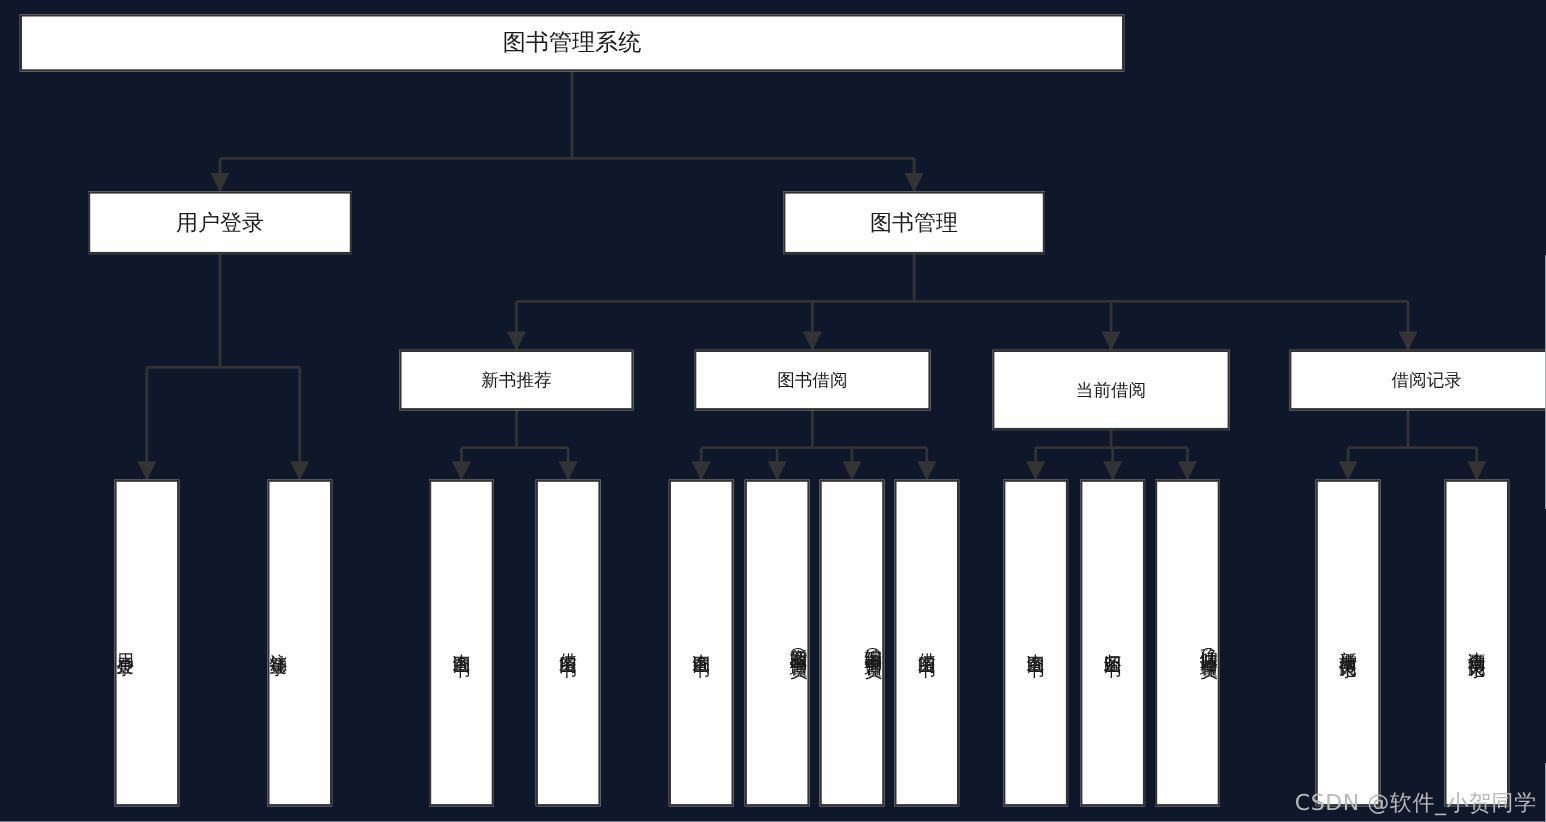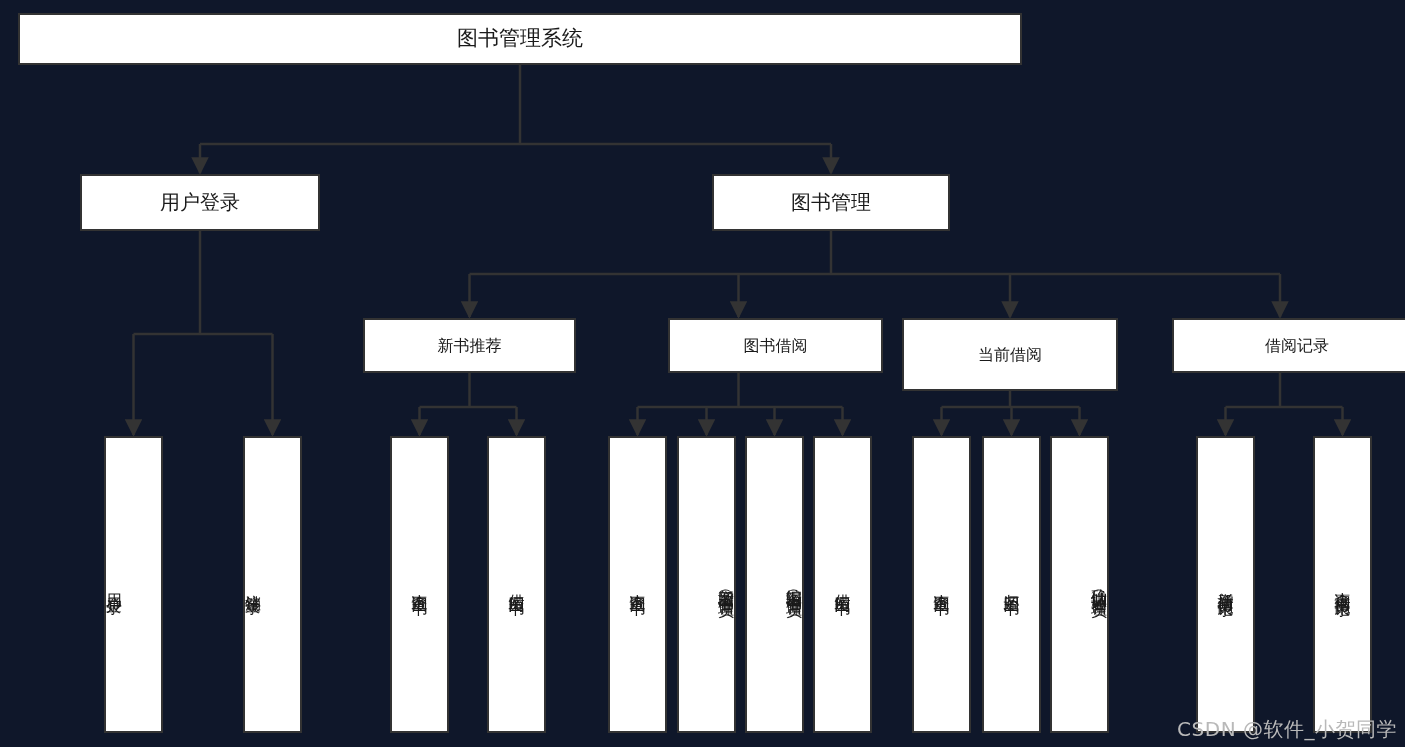--- a/index.html
+++ b/index.html
@@ -131,21 +131,21 @@
       </div>
       <div class="node level-1" style="left: 80px; top: 174px; width: 240px; height: 57px;">
         <span class="node-label">用户登录</span>
       </div>
       <div class="node level-1" style="left: 712px; top: 174px; width: 238px; height: 57px;">
         <span class="node-label">图书管理</span>
       </div>
       <div class="node level-2" style="left: 363px; top: 318px; width: 213px; height: 55px;">
         <span class="node-label">新书推荐</span>
       </div>
-      <div class="node level-2" style="left: 631px; top: 318px; width: 215px; height: 55px; margin-left: 37px;">
+      <div class="node level-2" style="left: 631px; top: 318px; width: 215px; height: 55px;">
         <span class="node-label">图书借阅</span>
       </div>
       <div class="node level-2" style="left: 902px; top: 318px; width: 216px; height: 73px;">
         <span class="node-label">当前借阅</span>
       </div>
       <div class="node level-2" style="left: 1172px; top: 318px; width: 250px; height: 55px;">
         <span class="node-label">借阅记录</span>
       </div>
       <div class="node level-3 vertical align-bottom" style="left: 104px; top: 436px; width: 59px; height: 297px;">
         <span class="node-label">用户登录</span>

